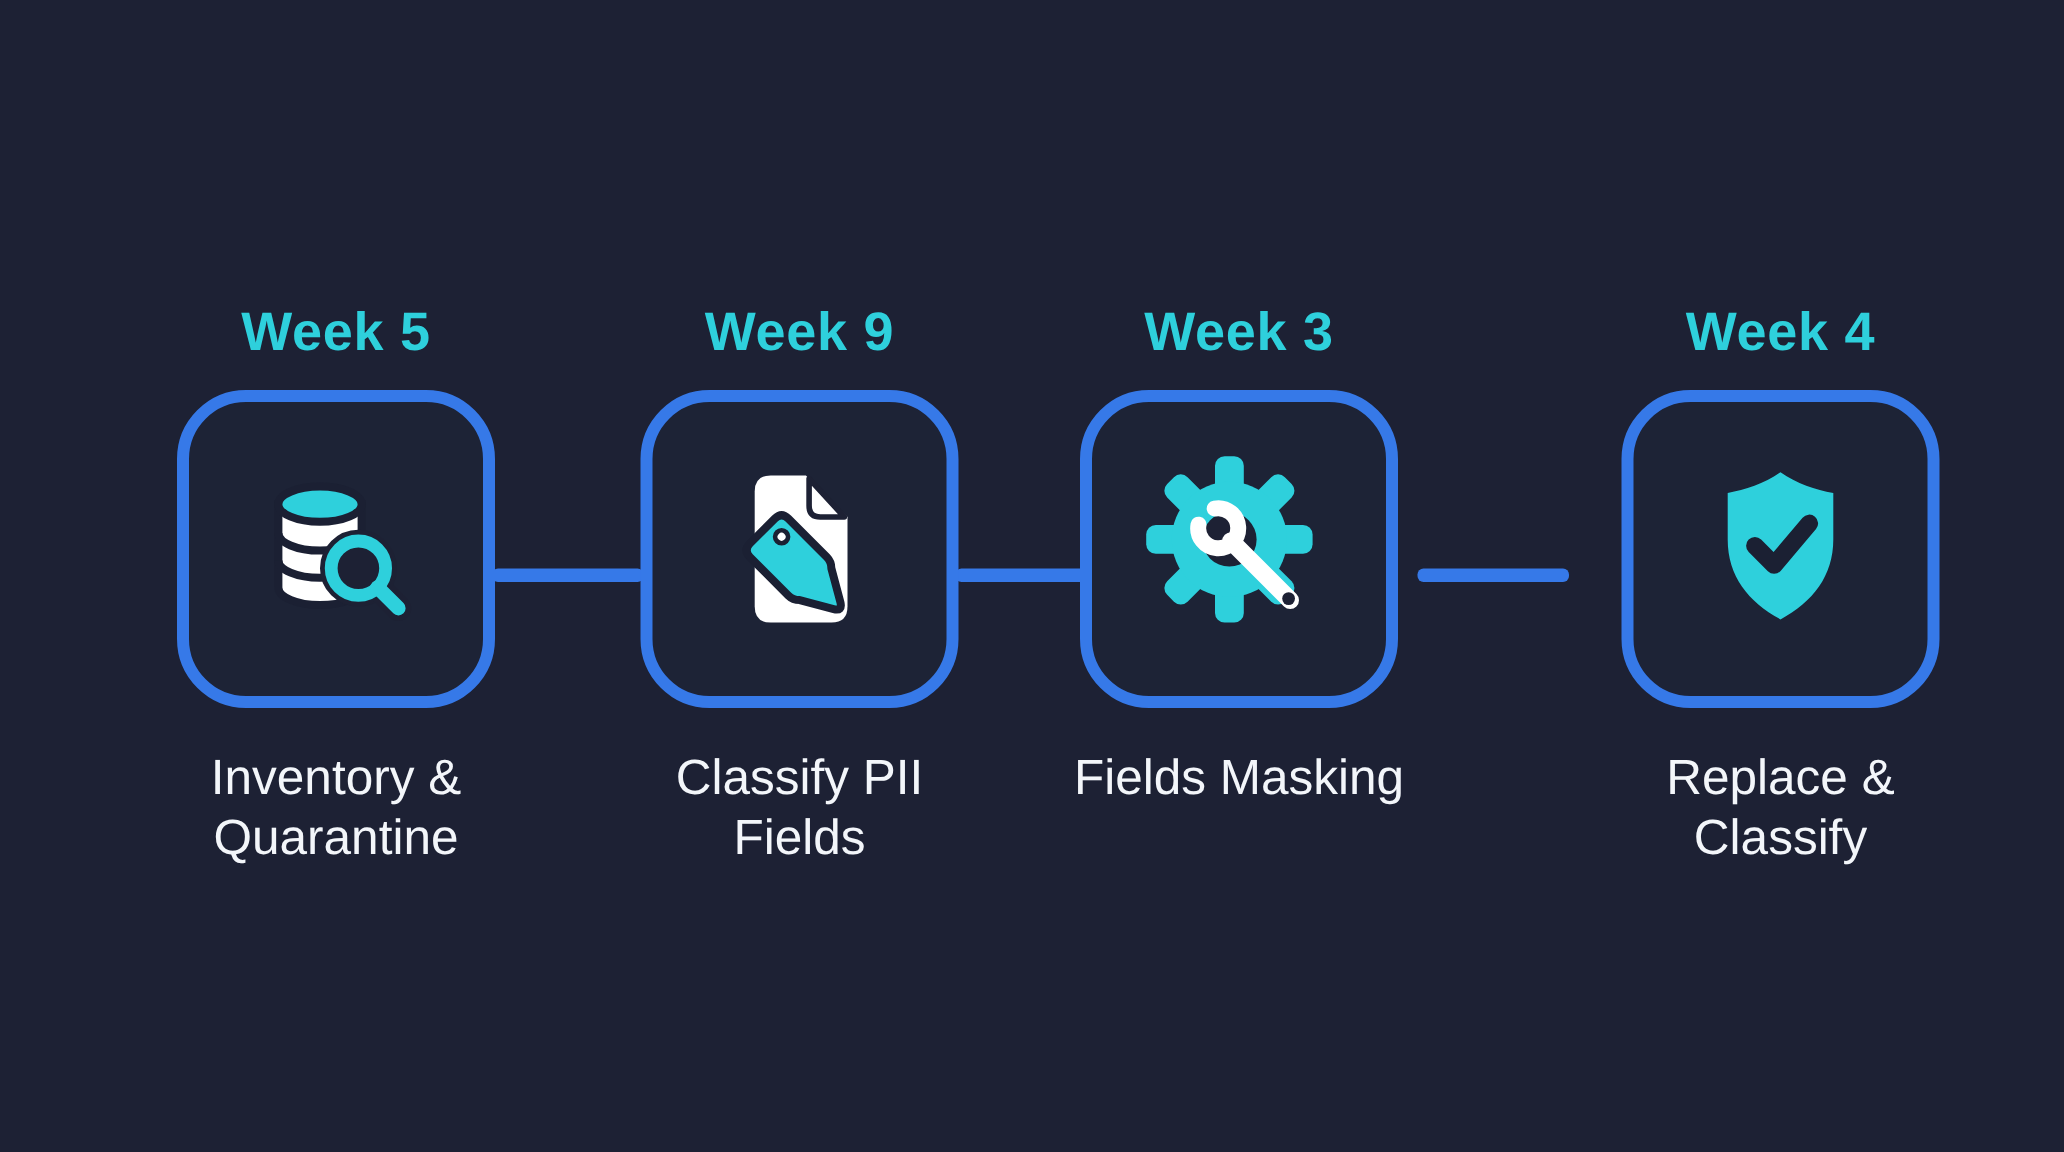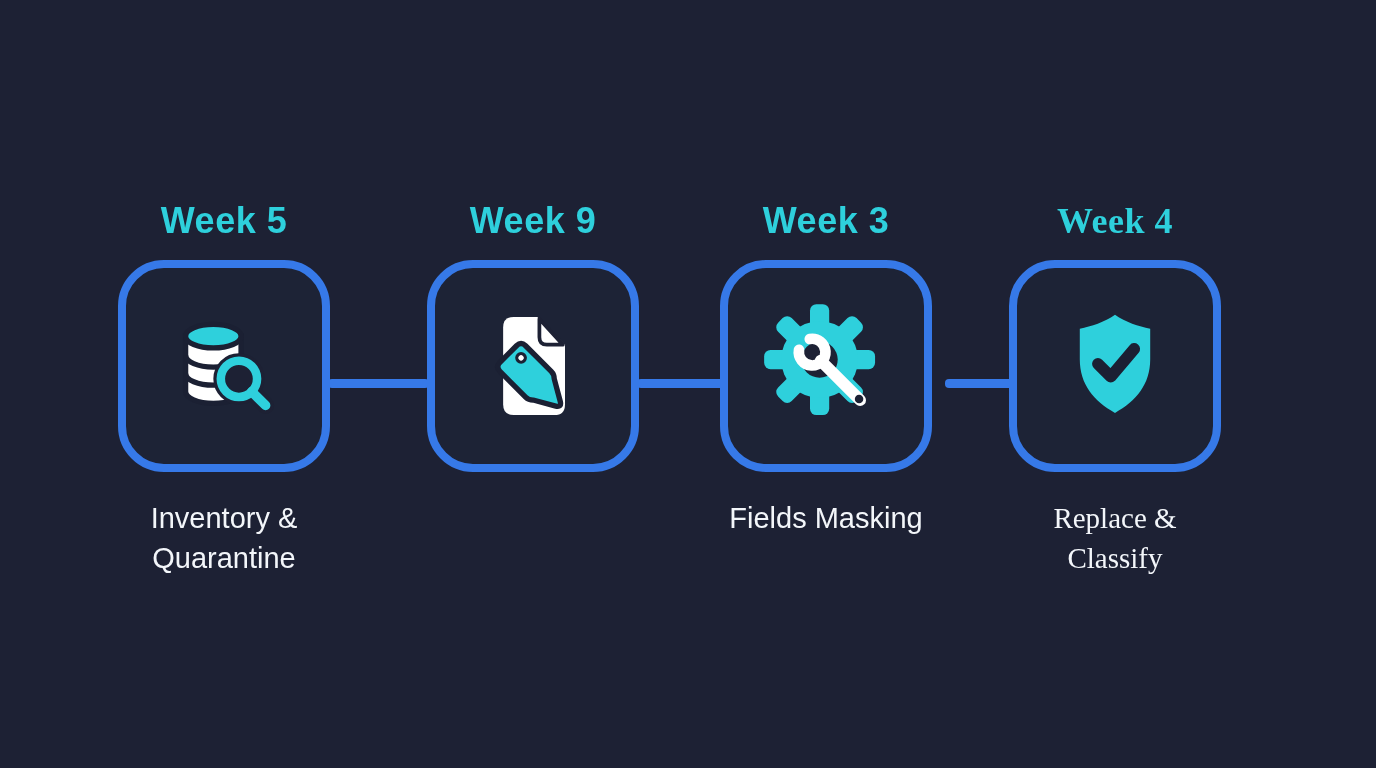--- a/index.html
+++ b/index.html
@@ -15,42 +15,42 @@
     position:relative;
     width:1376px;height:768px;
     background:var(--bg);
     overflow:hidden;
     font-family:"Liberation Sans", sans-serif;
   }
   .step{position:absolute;top:200px;width:280px;text-align:center;}
   .step-1{left:84px;}   
   .step-2{left:393px;}  
   .step-3{left:686px;}  
-  .step-4{left:975px;font-family:Liberation Serif, serif;} 
+  .step-4{left:1047px;} 
   .week-header{
     display:block;
     font-size:36px;
     font-weight:700;
     letter-spacing:0.5px;
     color:var(--teal);
     margin:0 0 18px 0;
   }
   .step-box{
     box-sizing:border-box;
     width:212px;height:212px;
     margin:0 auto;
     border:8px solid var(--blue);
     border-radius:46px;
     background:var(--box-bg);
     display:flex;align-items:center;justify-content:center;
   }
   .step-box svg{width:128px;height:128px;display:block;}
   .step-label{
     margin-top:26px;
-    font-size:29px;
+    font-size:33px;
     font-weight:400;
     line-height:40px;
     color:var(--text);
   }
   .connector{
     position:absolute;
     top:379px;height:9px;
     background:var(--blue);
     border-radius:4px;
   }
@@ -92,20 +92,24 @@
     <div class="step-box">
       <svg viewBox="0 0 120 120" aria-hidden="true">
         <path d="M32 24 Q32 14 42 14 H64 L90 40 V96 Q90 106 80 106 H42 Q32 106 32 96 Z" fill="#ffffff"></path>
         <path d="M66 16 L66 33 Q66 40 73 40 L88 40 Z" fill="#ffffff" stroke="#1d2134" stroke-width="3.5" stroke-linejoin="round"></path>
         <g transform="translate(58 70) rotate(45)">
           <path d="M-30 -11 Q-30 -17 -24 -17 H10 Q14 -17 17 -14 L36 -3 Q41 0 36 3 L17 14 Q14 17 10 17 H-24 Q-30 17 -30 11 Z" fill="#2ed0dc" stroke="#1b2033" stroke-width="5" stroke-linejoin="round"></path>
           <circle cx="-19" cy="-6" r="4" fill="#ffffff" stroke="#1b2033" stroke-width="3"></circle>
         </g>
       </svg>
     </div>
+    <div class="step-label">
+      <div>Classify PII</div>
+      <div>Fields</div>
+    </div>
   </div>
 
   <div class="step step-3">
     <span class="week-header">Week 3</span>
     <div class="step-box">
       <svg viewBox="0 0 120 120" aria-hidden="true">
         <g transform="translate(54 54)" fill="#2ed0dc">
           <rect x="-9" y="-52" width="18" height="104" rx="6"></rect>
           <rect x="-9" y="-52" width="18" height="104" rx="6" transform="rotate(45)"></rect>
           <rect x="-9" y="-52" width="18" height="104" rx="6" transform="rotate(90)"></rect>

